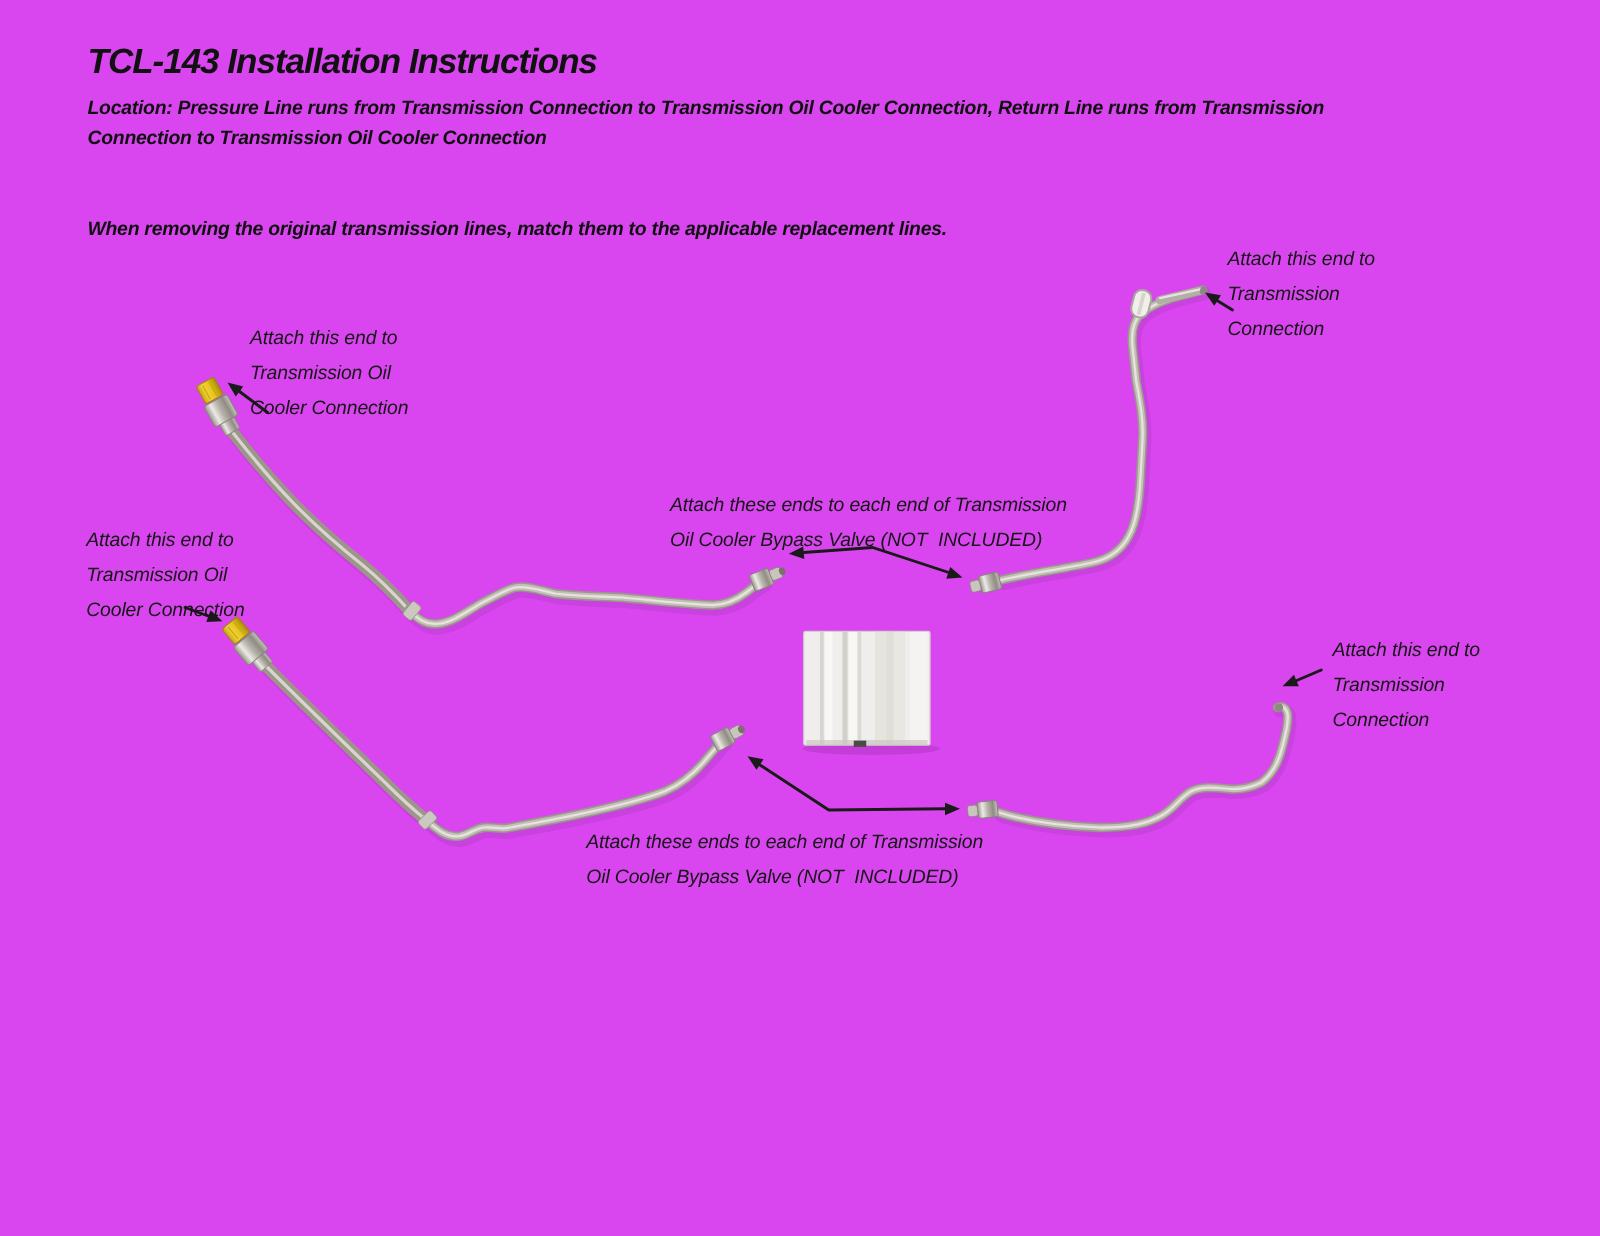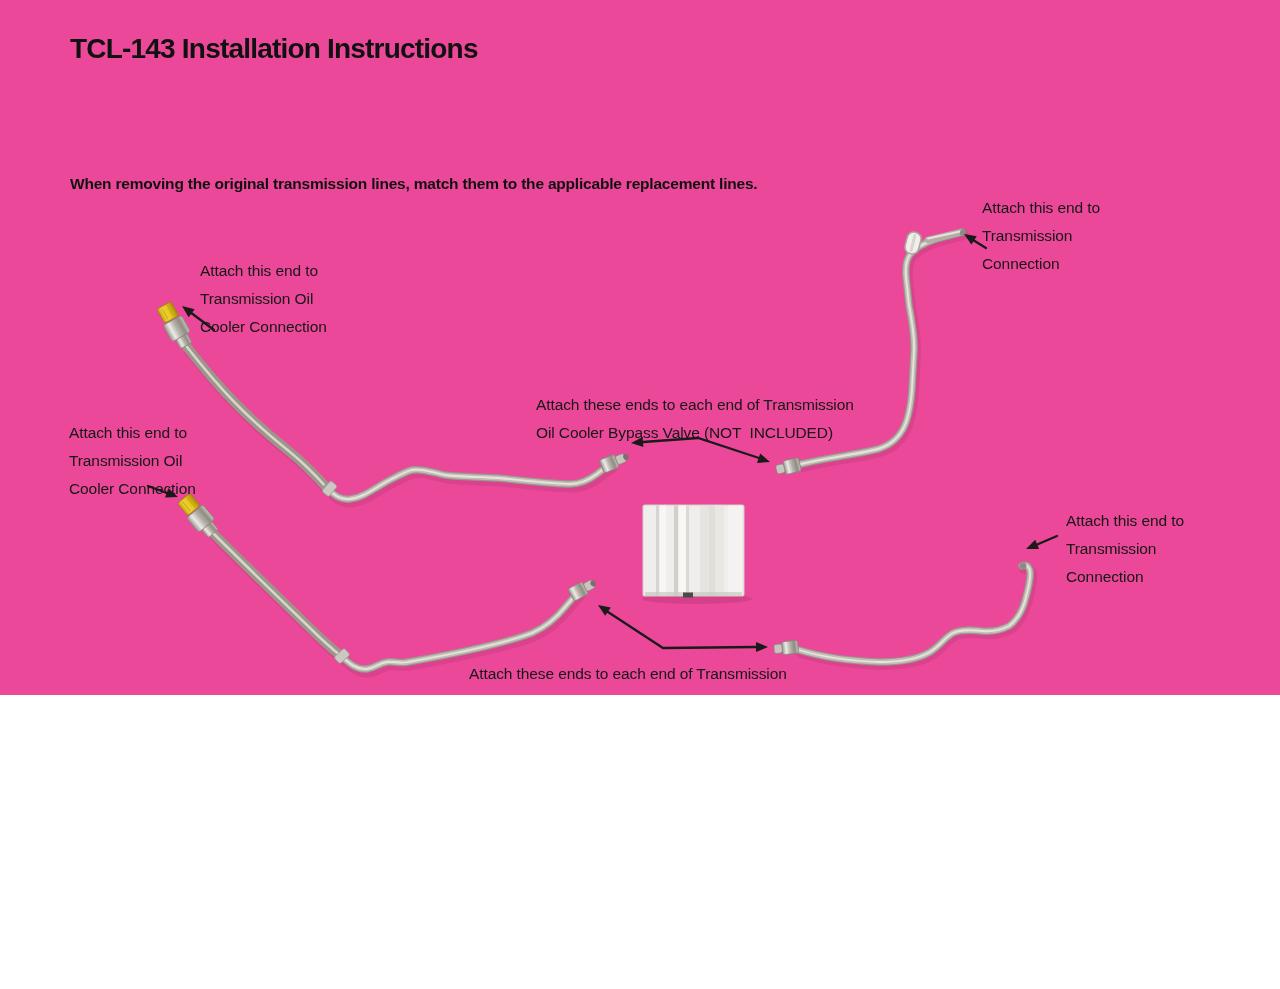--- a/index.html
+++ b/index.html
@@ -1,36 +1,38 @@
 <!DOCTYPE html>
 <html><head>
 <meta charset="utf-8">
 <style>
   html,body{margin:0;padding:0;background:#ffffff;}
-  .page{position:relative;width:1280px;height:695px;background:#ec4899;overflow:hidden;
-        font-family:"Liberation Sans",sans-serif;color:#111;}
+  .page{position:relative;width:1280px;height:989px;background:#d946ef;overflow:hidden;
+        font-family:"Liberation Sans",sans-serif;color:#111;font-style:italic;}
   .doc-title{position:absolute;left:70px;top:33px;margin:0;font-size:28px;font-weight:bold;
              letter-spacing:-0.8px;color:#111;white-space:pre;}
   .doc-sub{position:absolute;left:70px;top:75px;font-size:15.5px;font-weight:bold;line-height:24px;
            letter-spacing:-0.2px;white-space:pre-wrap;color:#111;}
   .doc-intro{position:absolute;left:70px;top:147px;font-size:15.5px;font-weight:bold;
              letter-spacing:-0.2px;white-space:pre-wrap;color:#111;margin-top:28px;}
   .doc-note{position:absolute;left:108px;top:862px;font-size:15.5px;font-weight:bold;line-height:23.5px;
             letter-spacing:-0.2px;white-space:pre-wrap;color:#111;}
   .callouts{position:absolute;left:0;top:0;width:100%;height:100%;pointer-events:none;}
   .callout{position:absolute;font-size:15.5px;font-weight:400;line-height:28px;
            letter-spacing:-0.1px;white-space:pre-wrap;color:#161616;}
   svg.diagram{position:absolute;left:0;top:0;}
 </style>
 </head>
 <body>
 
 <div class="page">
 
   <h1 class="doc-title">TCL-143 Installation Instructions</h1>
+  <div class="doc-sub">Location: Pressure Line runs from Transmission Connection to Transmission Oil Cooler Connection, Return Line runs from Transmission
+Connection to Transmission Oil Cooler Connection</div>
   <div class="doc-intro">When removing the original transmission lines, match them to the applicable replacement lines.</div>
 
   <svg class="diagram" width="1280" height="989" viewBox="0 0 1280 989">
     <defs>
       <linearGradient id="gm" x1="0" y1="0" x2="1" y2="0">
         <stop offset="0" stop-color="#98948c"></stop>
           <stop offset="0.25" stop-color="#eceae6"></stop>
         <stop offset="0.5" stop-color="#b7b3ab"></stop>
           <stop offset="0.78" stop-color="#908c84"></stop>
         <stop offset="1" stop-color="#c7c4bd"></stop>

